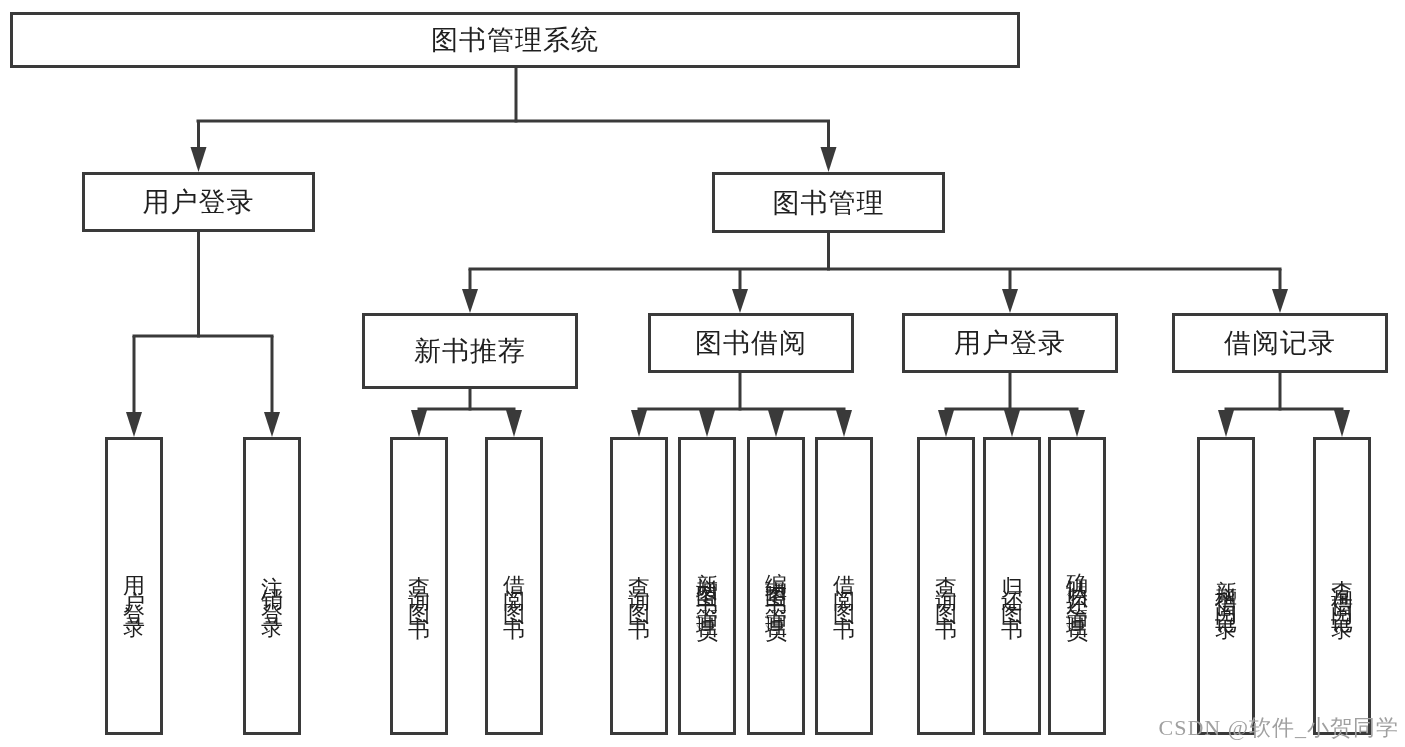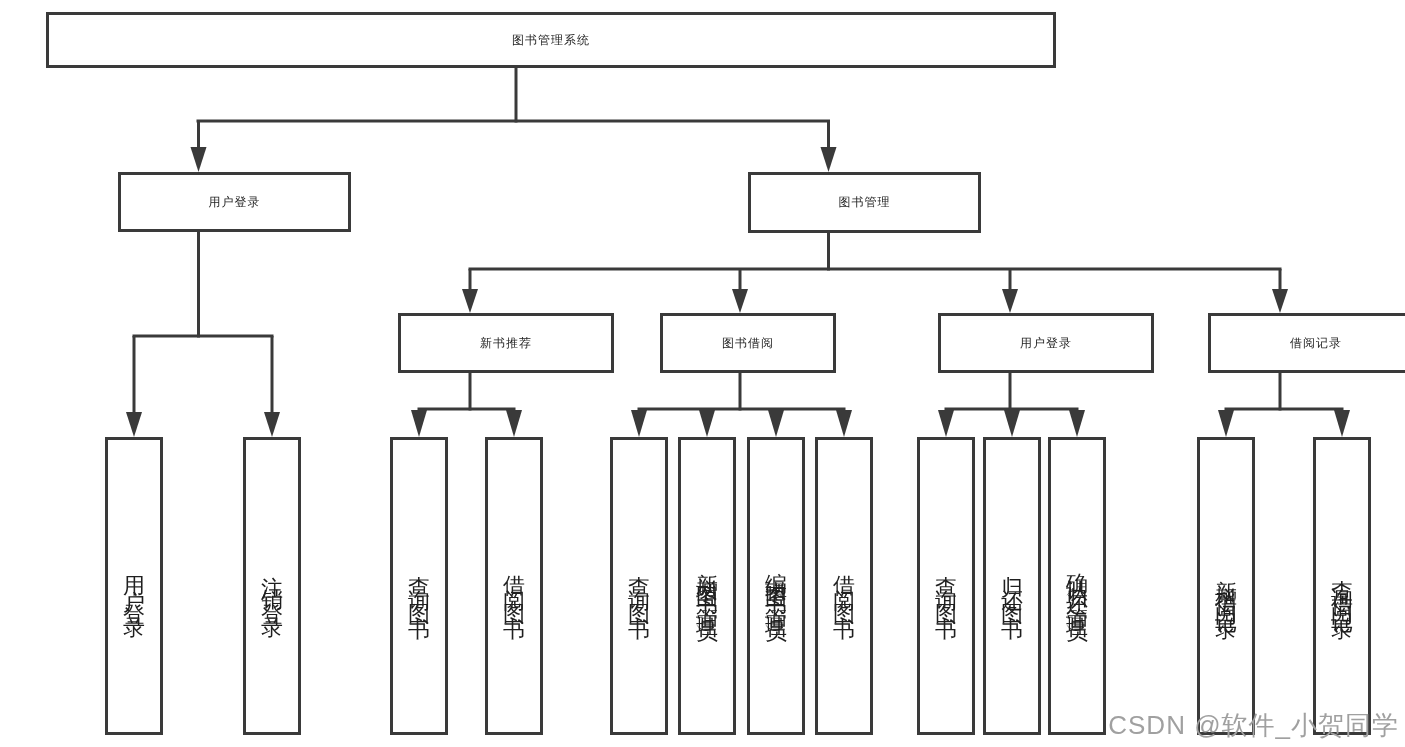--- a/index.html
+++ b/index.html
@@ -9,37 +9,37 @@
   .canvas{
     position:relative;width:1405px;height:747px;background:var(--background);
     font-family:"Liberation Sans",sans-serif;color:var(--text);overflow:hidden;
   }
   svg.connectors{position:absolute;left:0;top:0;}
   svg.connectors line{stroke:var(--line);stroke-width:3;}
   svg.connectors polygon{fill:var(--line);stroke:none;}
   .hbox{
     position:absolute;box-sizing:border-box;border:3px solid var(--line);
     background:var(--background);display:flex;align-items:center;justify-content:center;
-    font-size:12px;letter-spacing:1px;white-space:nowrap;margin-left:36px;
+    font-size:27px;letter-spacing:1px;white-space:nowrap;
   }
   .vbox{
     position:absolute;top:437px;width:58px;height:298px;box-sizing:border-box;
     border:3px solid var(--line);background:var(--background);
     display:flex;align-items:center;justify-content:center;
   }
   .vtext{
     writing-mode:vertical-rl;text-orientation:mixed;line-height:1;
     font-size:22px;white-space:nowrap;
   }
   .v4 .vtext{letter-spacing:14px;}
   .v6 .vtext{letter-spacing:8px;}
   .v9 .vtext{letter-spacing:7px;}
   .watermark{
-    position:absolute;right:6px;bottom:4px;font-size:26px;
-    color:var(--watermark);letter-spacing:1px;white-space:nowrap;
+    position:absolute;right:6px;bottom:4px;font-size:22px;
+    color:var(--watermark);letter-spacing:1px;white-space:nowrap;font-family:Liberation Serif, serif;
   }
 </style>
 </head>
 <body>
 
 <div class="canvas">
 
   <svg class="connectors" width="1405" height="747" viewBox="0 0 1405 747">
     <g>
       <line x1="516" y1="68" x2="516" y2="122.5"></line>
@@ -96,22 +96,22 @@
       <polygon points="1218,410 1234,410 1226,437"></polygon>
       <polygon points="1334,410 1350,410 1342,437"></polygon>
     </g>
   </svg>
 
   <div class="hbox" style="left:10px;top:12px;width:1010px;height:56px">图书管理系统</div>
 
   <div class="hbox" style="left:82px;top:172px;width:233px;height:60px">用户登录</div>
   <div class="hbox" style="left:712px;top:172px;width:233px;height:61px">图书管理</div>
 
-  <div class="hbox" style="left:362px;top:313px;width:216px;height:60px">新书推荐</div>
-  <div class="hbox" style="left:624px;top:313px;width:176px;height:60px">图书借阅</div>
+  <div class="hbox" style="left:362px;top:313px;width:216px;height:76px">新书推荐</div>
+  <div class="hbox" style="left:648px;top:313px;width:206px;height:60px">图书借阅</div>
   <div class="hbox" style="left:902px;top:313px;width:216px;height:60px">用户登录</div>
   <div class="hbox" style="left:1172px;top:313px;width:216px;height:60px">借阅记录</div>
 
   <div class="vbox v4" style="left:105px">
     <span class="vtext">用户登录</span>
   </div>
   <div class="vbox v4" style="left:243px">
     <span class="vtext">注销登录</span>
   </div>
 

